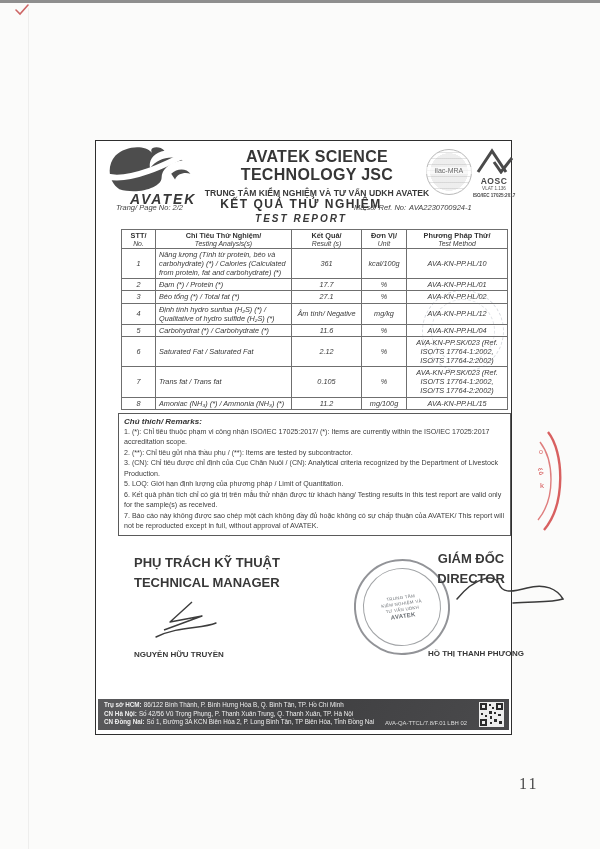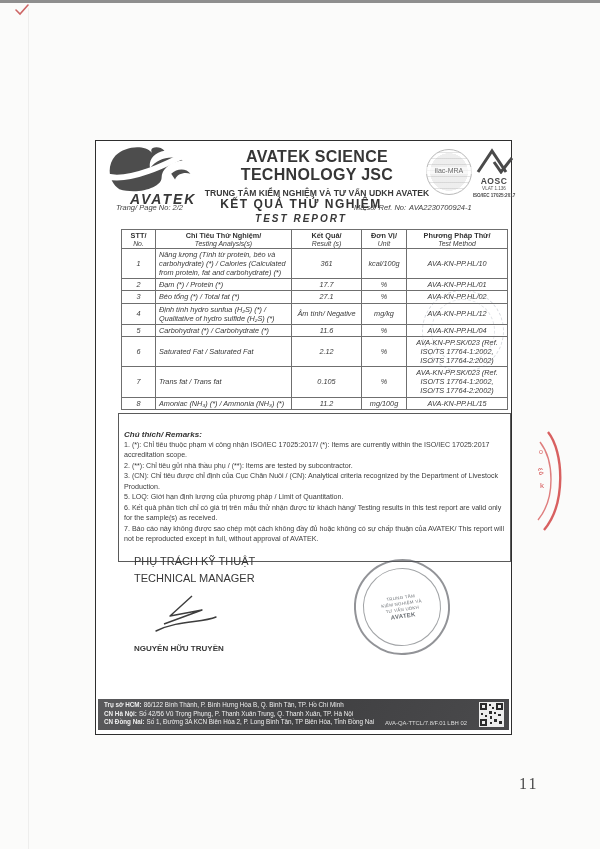--- a/index.html
+++ b/index.html
@@ -48,28 +48,28 @@
   table.results{position:absolute;left:25px;top:88px;width:386px;border-collapse:collapse;table-layout:fixed;}
   table.results th,table.results td{border:0.9px solid #6f6f6f;padding:1px 3px;vertical-align:middle;}
   table.results th .h1{font-size:7.3px;font-weight:bold;color:#333;}
   table.results th .h2{font-size:6.9px;font-style:italic;font-weight:normal;color:#3d3d3d;}
   table.results td{font-size:7.3px;color:#3a3a3a;line-height:1.25;font-style:italic;}
   td.c-no,td.c-res,td.c-unit,td.c-meth{text-align:center;}
   td.c-meth{font-size:6.8px;}
   col.w-no{width:34px;}col.w-an{width:136px;}col.w-res{width:70px;}col.w-un{width:45px;}col.w-me{width:101px;}
 
   
-  .remarks{position:absolute;left:22px;top:272px;width:381px;border:1px solid #5a5a5a;padding:16px 5px;background:#fff;}
+  .remarks{position:absolute;left:22px;top:272px;width:381px;border:1px solid #5a5a5a;padding:3px 5px;background:#fff;}
   .remarks .rt{font-size:8px;font-weight:bold;font-style:italic;color:#333;margin-bottom:1px;}
   .remarks .ri{font-size:7.1px;line-height:1.48;color:#3d3d3d;}
 
   
   .sig-left{position:absolute;left:38px;top:412px;width:150px;}
   .sig-right{position:absolute;left:300px;top:408px;width:150px;text-align:center;}
-  .sig-title{font-size:11px;font-weight:normal;color:#383838;line-height:1.5;}
+  .sig-title{font-size:13px;font-weight:bold;color:#383838;line-height:1.5;}
   .sig-name{font-size:8px;font-weight:bold;color:#383838;}
   .sig-left .sig-name{margin-top:4px;}
   .sig-left .squiggle{margin:6px 0 0 18px;}
   .stamp{
     position:absolute;left:258px;top:418px;width:92px;height:92px;border-radius:50%;
     border:2.2px solid rgba(72,76,82,.7);transform:rotate(-8deg);opacity:.85;
   }
   .stamp .inner{position:absolute;inset:7px;border-radius:50%;border:1px solid rgba(72,76,82,.6);
     display:flex;flex-direction:column;justify-content:center;align-items:center;gap:1px;}
   .stamp .sl{font-size:4.4px;color:#4c5258;letter-spacing:.3px;white-space:nowrap;}
@@ -258,20 +258,30 @@
     <div class="sig-title">TECHNICAL MANAGER</div>
     <div class="squiggle">
       <svg width="82" height="44" viewBox="0 0 82 44">
         <path d="M40,4 L18,24 L50,18 L12,32" fill="none" stroke="#3d3d3d" stroke-width="1.4" stroke-linejoin="round"></path>
         <path d="M4,39 C26,28 50,31 64,25" fill="none" stroke="#3d3d3d" stroke-width="1.4" stroke-linecap="round"></path>
       </svg>
     </div>
     <div class="sig-name">NGUYỄN HỮU TRUYỀN</div>
   </div>
 
+  <div class="sig-right">
+    <div class="sig-title">GIÁM ĐỐC</div>
+    <div class="sig-title">DIRECTOR</div>
+    <div class="r-sign">
+      <svg width="120" height="50" viewBox="0 0 120 50">
+        <path d="M6,32 C24,10 44,6 48,17 C51,25 58,26 76,21 C94,16 106,22 112,32 C100,36 80,34 62,36" fill="none" stroke="#3a3a3a" stroke-width="1.5" stroke-linecap="round"></path>
+      </svg>
+    </div>
+    <div class="sig-name">HỒ THỊ THANH PHƯƠNG</div>
+  </div>
 
   <div class="stamp">
     <div class="inner">
       <div class="sl">TRUNG TÂM</div>
       <div class="sl">KIỂM NGHIỆM VÀ</div>
       <div class="sl">TƯ VẤN UDKH</div>
       <div class="sl big">AVATEK</div>
     </div>
   </div>
 

